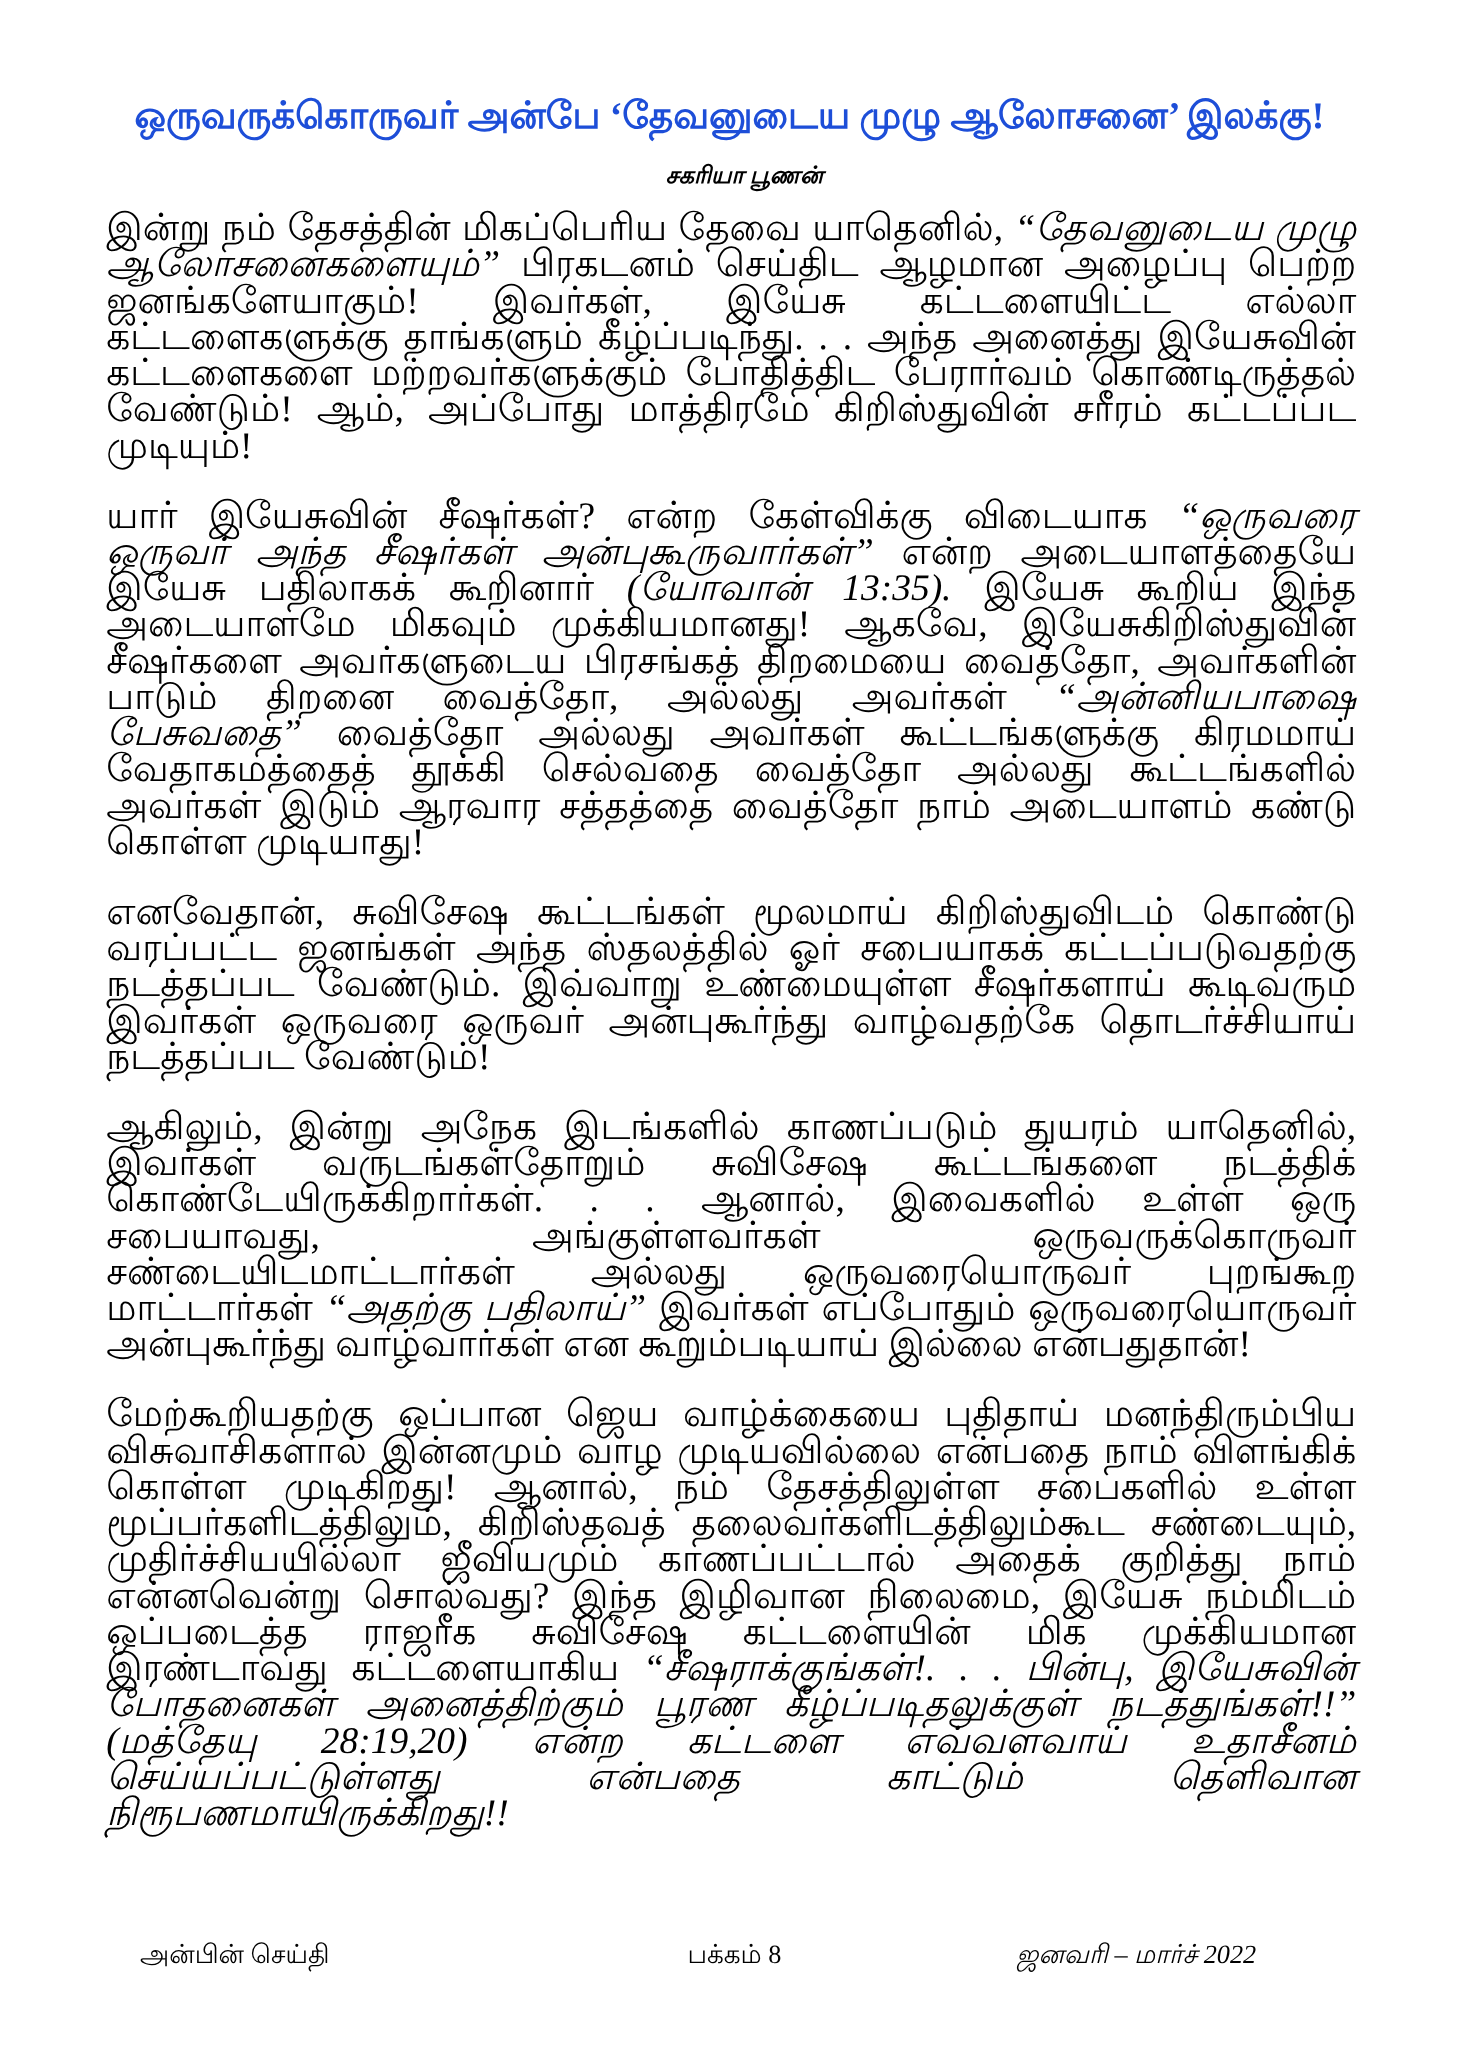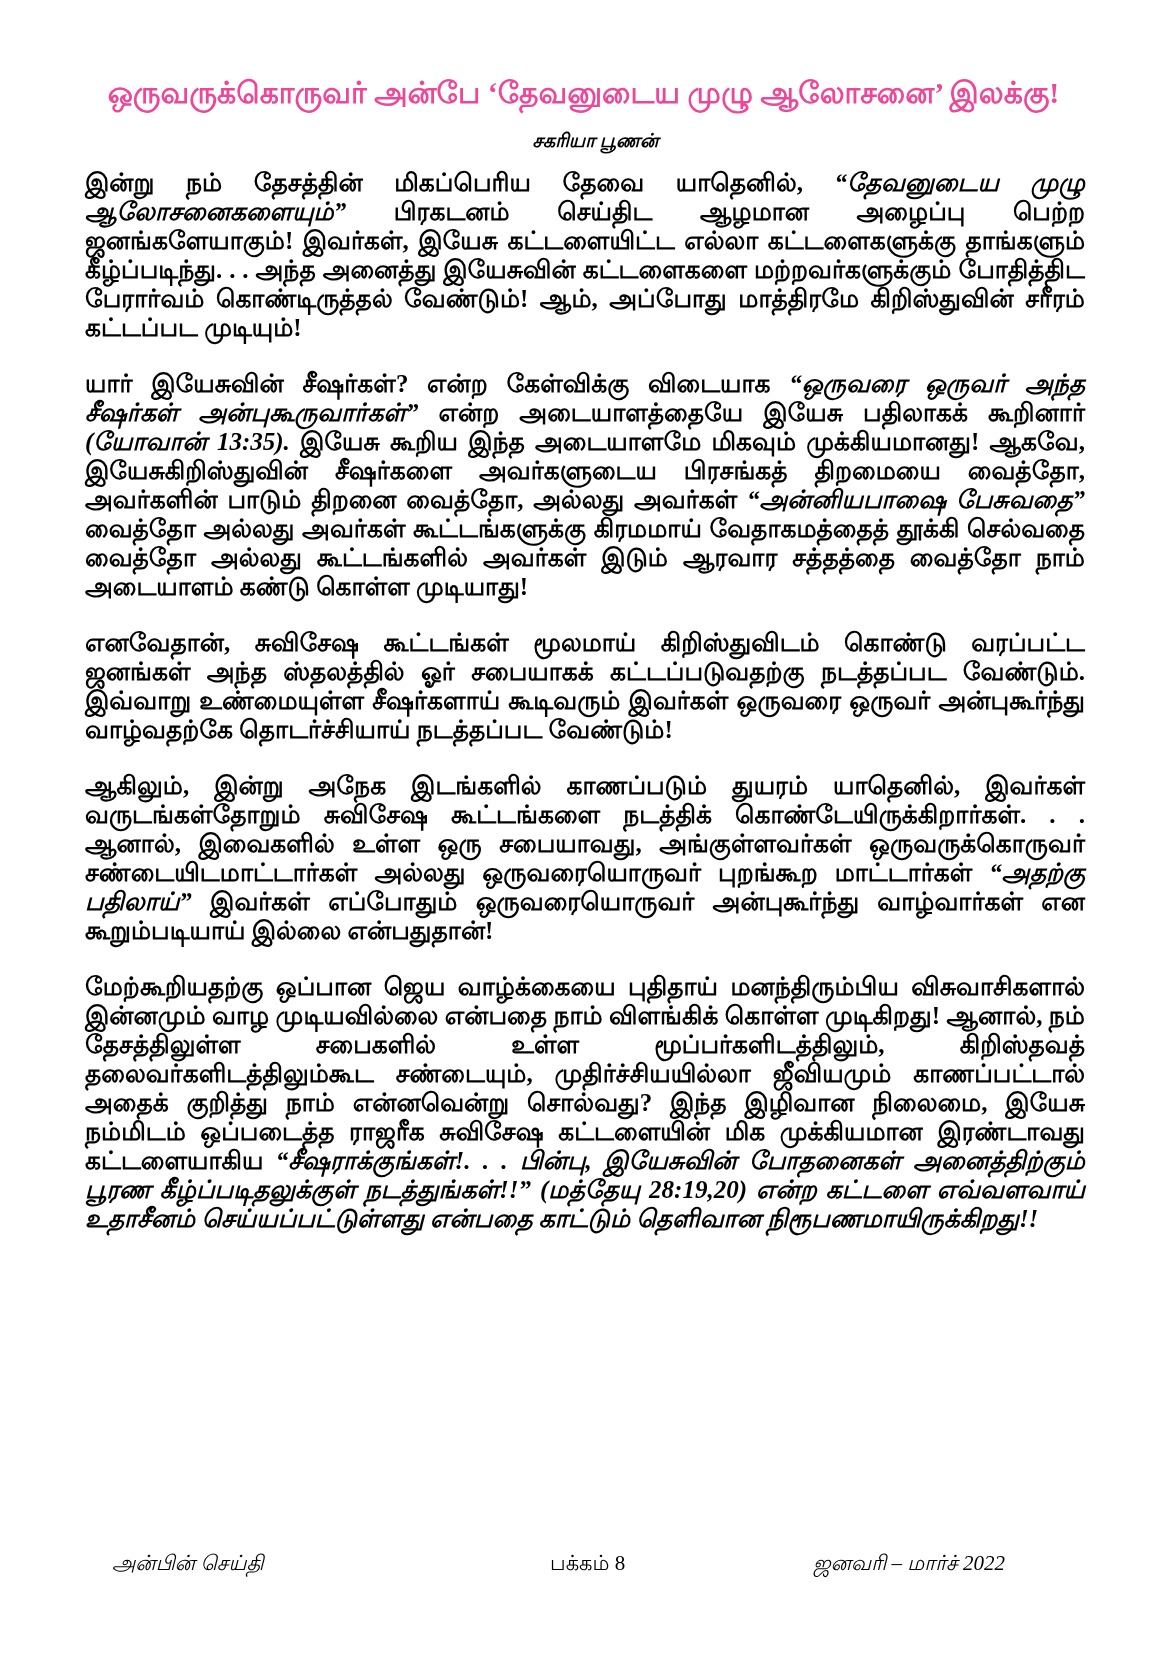--- a/index.html
+++ b/index.html
@@ -35,50 +35,49 @@
     text-align: center;
     font-size: 19px;
     font-weight: bold;
     font-style: italic;
   }
   .body {
     position: absolute;
     top: 168px;
     left: 85px;
     width: 1000px;
-    font-size: 25px;
+    font-size: 30px;
     line-height: 29px;
     text-align: justify;
     text-justify: inter-word;
-    font-weight: bold;
   }
   .para {
     margin: 0 0 27px 0;
   }
   .it {
     font-style: italic;
   }
   .footer {
     position: absolute;
     top: 1551px;
     left: 0;
     width: 100%;
     height: 30px;
     font-size: 21px;
   }
-  .f-left  { position: absolute; left: 112px; font-style: italic; }
+  .f-left  { position: absolute; left: 112px; }
   .f-center{ position: absolute; left: 550px; }
   .f-right { position: absolute; right: 162px; font-style: italic; }
 </style>
 </head>
 <body>
 
 <div class="page">
 
-  <h1 class="title" style="color: #ec4899;">ஒருவருக்கொருவர் அன்பே ‘தேவனுடைய முழு ஆலோசனை’ இலக்கு!</h1>
+  <h1 class="title" style="color: #1d4ed8;">ஒருவருக்கொருவர் அன்பே ‘தேவனுடைய முழு ஆலோசனை’ இலக்கு!</h1>
 
   <div class="author">சகரியா பூணன்</div>
 
   <div class="body">
       <p class="para"><span>இன்று நம் தேசத்தின் மிகப்பெரிய தேவை யாதெனில், </span><span class="it">“தேவனுடைய முழு ஆலோசனைகளையும்”</span><span> பிரகடனம் செய்திட ஆழமான அழைப்பு பெற்ற ஜனங்களேயாகும்! இவர்கள், இயேசு கட்டளையிட்ட எல்லா கட்டளைகளுக்கு தாங்களும் கீழ்ப்படிந்து. . . அந்த அனைத்து இயேசுவின் கட்டளைகளை மற்றவர்களுக்கும் போதித்திட பேரார்வம் கொண்டிருத்தல் வேண்டும்! ஆம், அப்போது மாத்திரமே கிறிஸ்துவின் சரீரம் கட்டப்பட முடியும்!</span></p>
       <p class="para"><span>யார் இயேசுவின் சீஷர்கள்? என்ற கேள்விக்கு விடையாக </span><span class="it">“ஒருவரை ஒருவர் அந்த சீஷர்கள் அன்புகூருவார்கள்”</span><span> என்ற அடையாளத்தையே இயேசு பதிலாகக் கூறினார் </span><span class="it">(யோவான் 13:35).</span><span> இயேசு கூறிய இந்த அடையாளமே மிகவும் முக்கியமானது! ஆகவே, இயேசுகிறிஸ்துவின் சீஷர்களை அவர்களுடைய பிரசங்கத் திறமையை வைத்தோ, அவர்களின் பாடும் திறனை வைத்தோ, அல்லது அவர்கள் </span><span class="it">“அன்னியபாஷை பேசுவதை”</span><span> வைத்தோ அல்லது அவர்கள் கூட்டங்களுக்கு கிரமமாய் வேதாகமத்தைத் தூக்கி செல்வதை வைத்தோ அல்லது கூட்டங்களில் அவர்கள் இடும் ஆரவார சத்தத்தை வைத்தோ நாம் அடையாளம் கண்டு கொள்ள முடியாது!</span></p>
       <p class="para"><span>எனவேதான், சுவிசேஷ கூட்டங்கள் மூலமாய் கிறிஸ்துவிடம் கொண்டு வரப்பட்ட ஜனங்கள் அந்த ஸ்தலத்தில் ஓர் சபையாகக் கட்டப்படுவதற்கு நடத்தப்பட வேண்டும். இவ்வாறு உண்மையுள்ள சீஷர்களாய் கூடிவரும் இவர்கள் ஒருவரை ஒருவர் அன்புகூர்ந்து வாழ்வதற்கே தொடர்ச்சியாய் நடத்தப்பட வேண்டும்!</span></p>
       <p class="para"><span>ஆகிலும், இன்று அநேக இடங்களில் காணப்படும் துயரம் யாதெனில், இவர்கள் வருடங்கள்தோறும் சுவிசேஷ கூட்டங்களை நடத்திக் கொண்டேயிருக்கிறார்கள். . . ஆனால், இவைகளில் உள்ள ஒரு சபையாவது, அங்குள்ளவர்கள் ஒருவருக்கொருவர் சண்டையிடமாட்டார்கள் அல்லது ஒருவரையொருவர் புறங்கூற மாட்டார்கள் </span><span class="it">“அதற்கு பதிலாய்”</span><span> இவர்கள் எப்போதும் ஒருவரையொருவர் அன்புகூர்ந்து வாழ்வார்கள் என கூறும்படியாய் இல்லை என்பதுதான்!</span></p>
       <p class="para"><span>மேற்கூறியதற்கு ஒப்பான ஜெய வாழ்க்கையை புதிதாய் மனந்திரும்பிய விசுவாசிகளால் இன்னமும் வாழ முடியவில்லை என்பதை நாம் விளங்கிக் கொள்ள முடிகிறது! ஆனால், நம் தேசத்திலுள்ள சபைகளில் உள்ள மூப்பர்களிடத்திலும், கிறிஸ்தவத் தலைவர்களிடத்திலும்கூட சண்டையும், முதிர்ச்சியயில்லா ஜீவியமும் காணப்பட்டால் அதைக் குறித்து நாம் என்னவென்று சொல்வது? இந்த இழிவான நிலைமை, இயேசு நம்மிடம் ஒப்படைத்த ராஜரீக சுவிசேஷ கட்டளையின் மிக முக்கியமான இரண்டாவது கட்டளையாகிய </span><span class="it">“சீஷராக்குங்கள்!. . . பின்பு, இயேசுவின் போதனைகள் அனைத்திற்கும் பூரண கீழ்ப்படிதலுக்குள் நடத்துங்கள்!!” (மத்தேயு 28:19,20) என்ற கட்டளை எவ்வளவாய் உதாசீனம் செய்யப்பட்டுள்ளது என்பதை காட்டும் தெளிவான நிரூபணமாயிருக்கிறது!!</span></p>
     </div>

